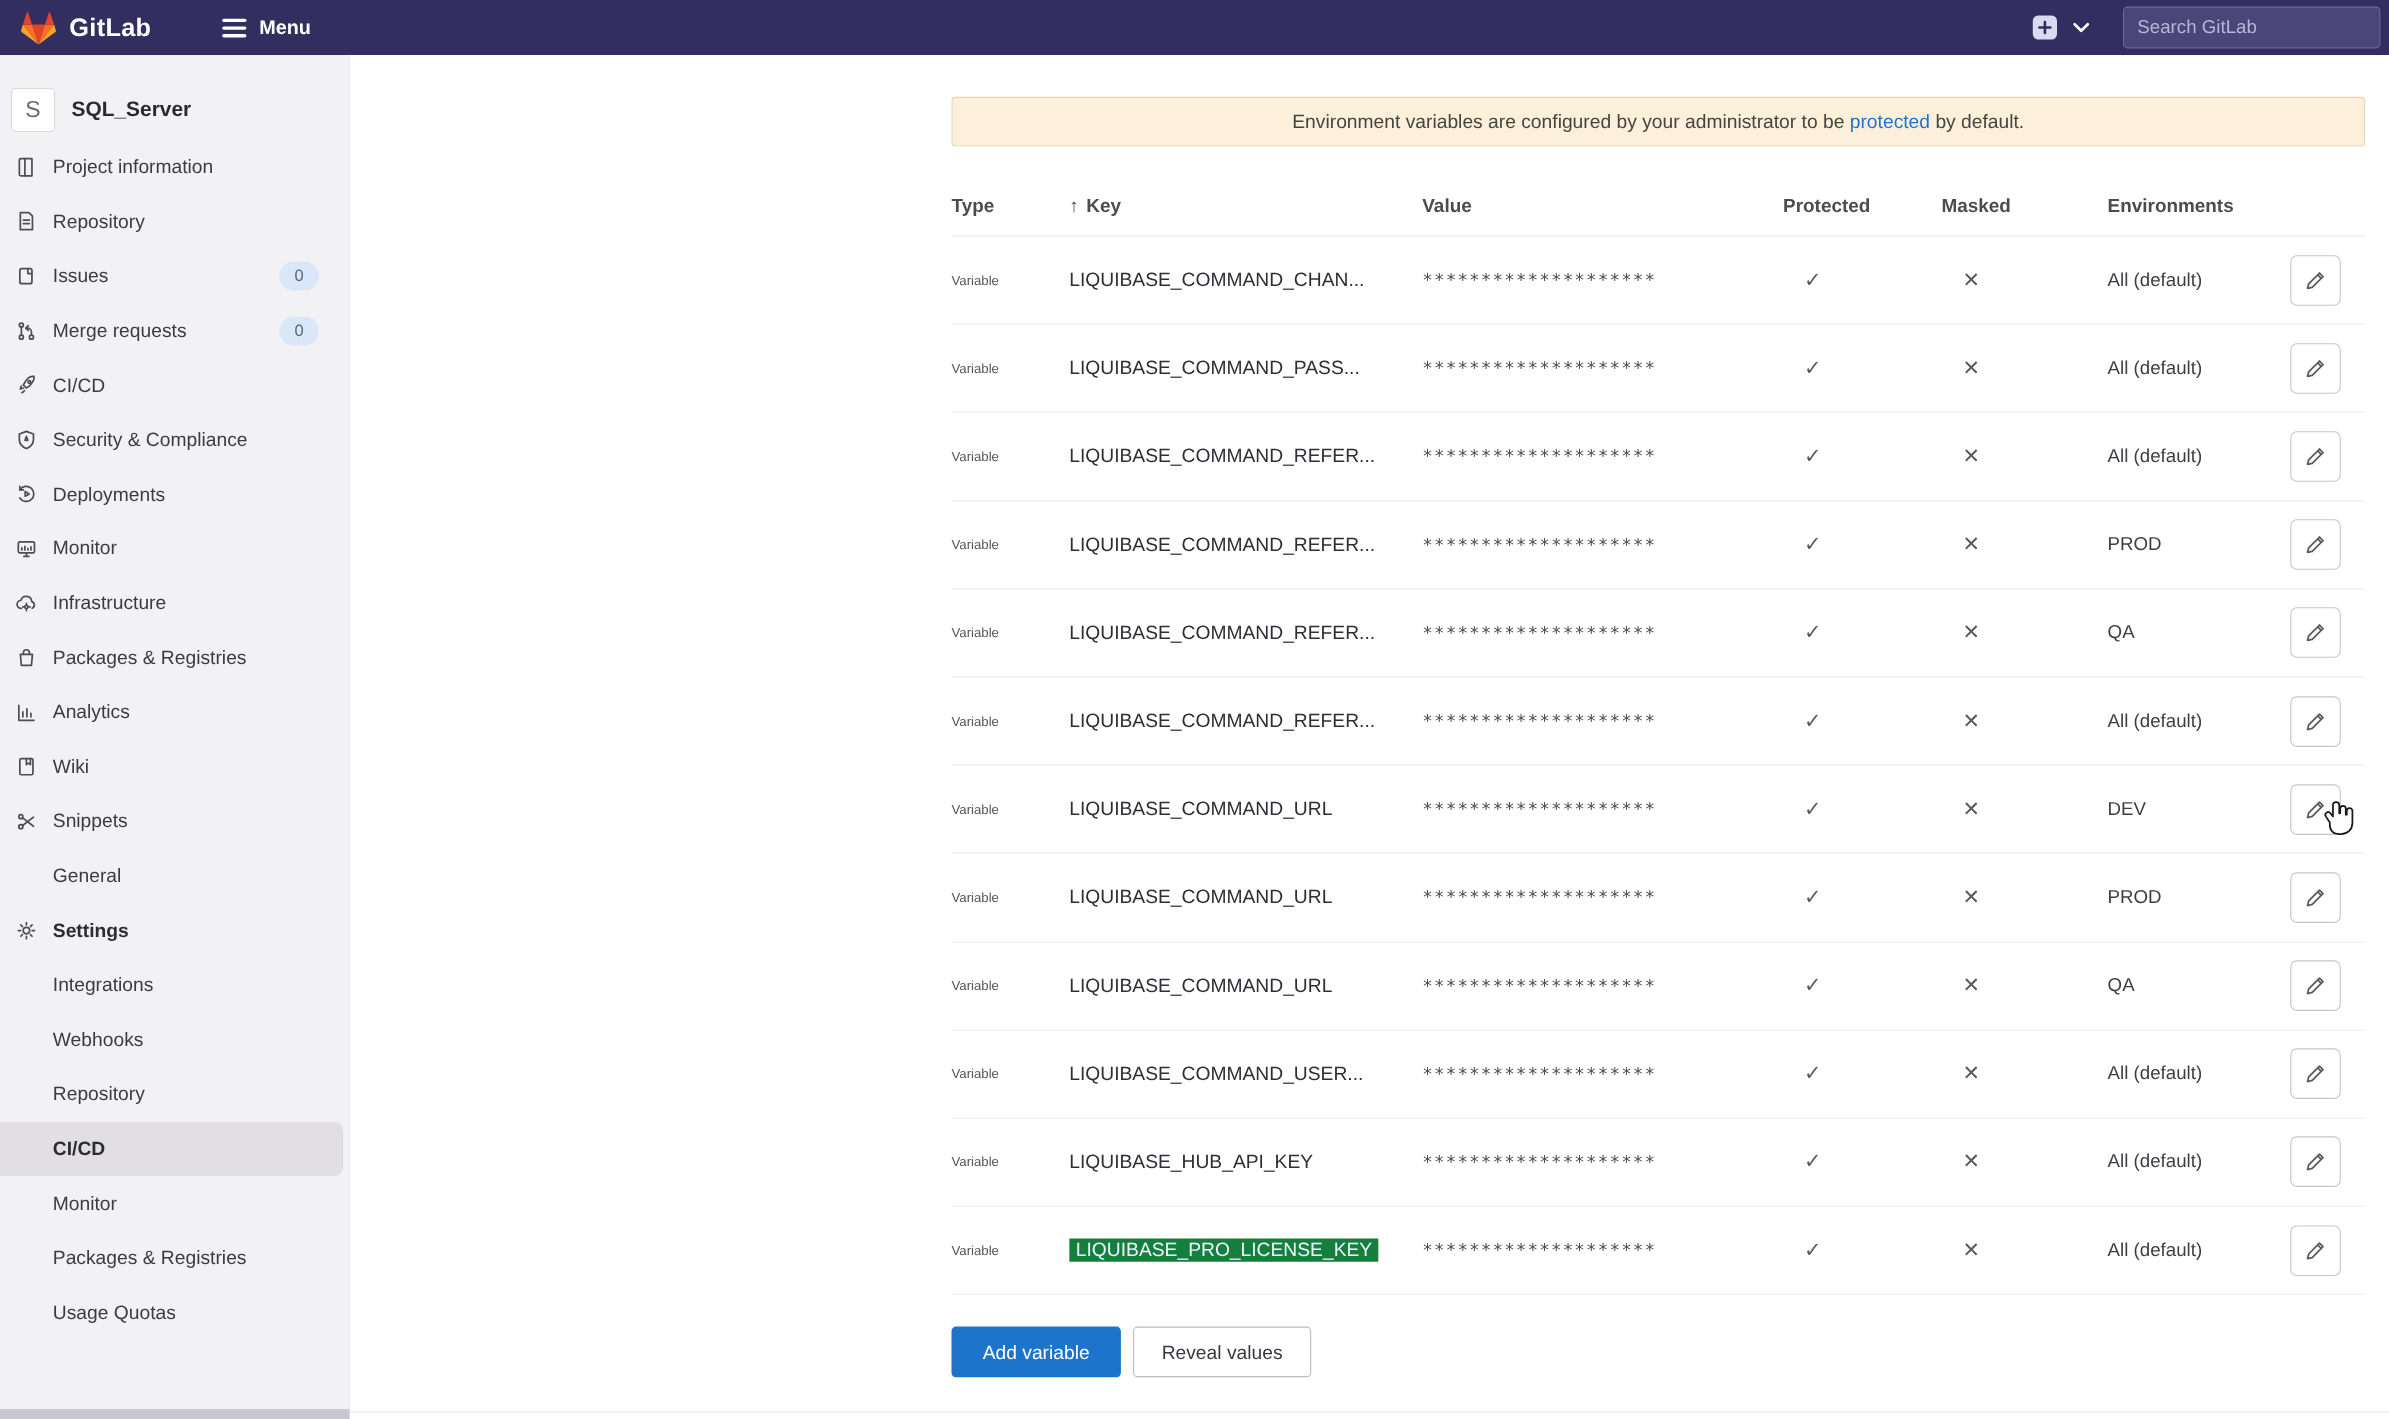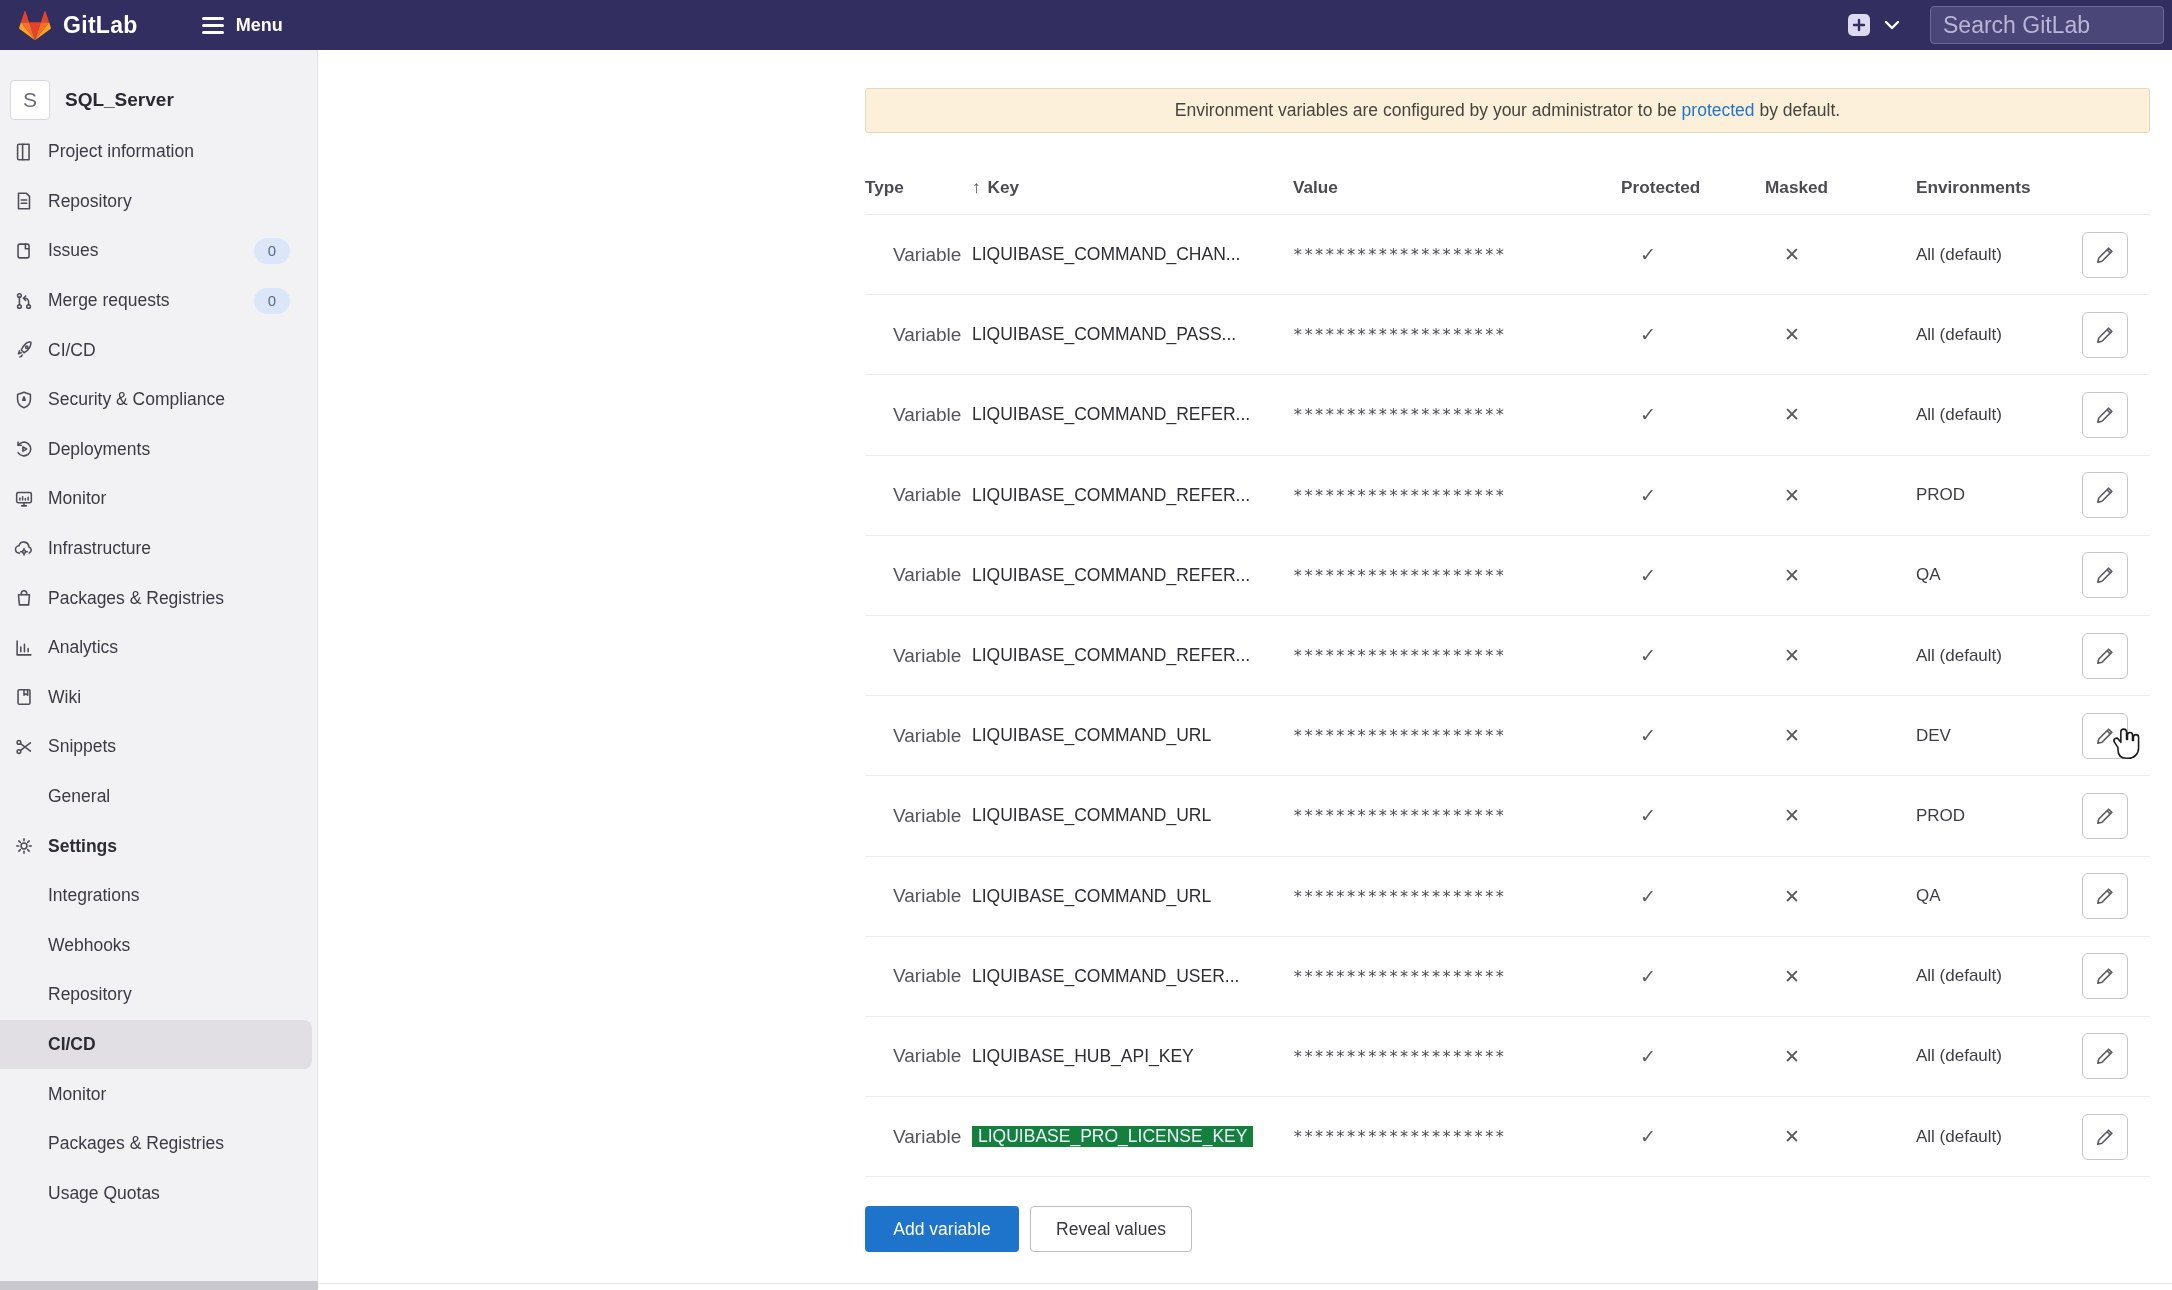--- a/index.html
+++ b/index.html
@@ -18,21 +18,21 @@
   .hamburger { display:flex; flex-direction:column; gap:4px; }
   .hamburger i { display:block; width:22px; height:3px; background:#fff; border-radius:2px; }
   .menu-label { color:#fff; font-size:18px; font-weight:700;text-align:right; }
   .topbar-right { margin-left:auto; display:flex; align-items:center; margin-right:8px; }
   .new-btn { width:22px; height:22px; border:none; border-radius:5px; background:#dcdaf0;
     display:flex; align-items:center; justify-content:center; cursor:pointer; padding:0; }
   .chev { margin-left:14px; margin-right:30px; display:flex; align-items:center; cursor:pointer; }
   .search { width:234px; height:38px; background:#4a4677; border:1px solid #6b679a;
     border-radius:4px; display:flex; align-items:center; }
   .search input { width:100%; background:transparent; border:none; outline:none;
-    color:#cdcae6; font-size:23px; padding:0 12px; font-family:inherit; }
+    color:#cdcae6; font-size:17px; padding:0 12px; font-family:inherit; }
   .search input::placeholder { color:#b9b5d9; }
 
   
   .sidebar { position:absolute; left:0; top:50px; width:318px; height:1240px;
     background:#f2f1f4; border-right:1px solid #e5e3e8; }
   .proj { position:absolute; left:10px; top:30px; display:flex; align-items:center; gap:15px; }
   .avatar { width:40px; height:40px; background:#fff; border:1px solid #d9d7dd; border-radius:4px;
     display:flex; align-items:center; justify-content:center; font-size:21px; color:#6b6b74; cursor:pointer; }
   .proj-name { font-size:19px; font-weight:700; color:#2a2a33; cursor:pointer; }
   .nav { position:absolute; left:0; top:77px; width:318px; }
@@ -56,21 +56,21 @@
     display:flex; align-items:center; justify-content:center;
     font-size:17.5px; color:#45443f; white-space:pre-wrap; }
   .banner a { color:#1f75cb; text-decoration:none; cursor:pointer; }
 
   .grid7 { display:grid; grid-template-columns:107px 321px 328px 144px 151px 164px 1fr; align-items:center; }
   .thead { position:absolute; left:547px; top:110px; width:1285px; height:55px;
     border-bottom:1px solid #ececef; font-size:17.2px; font-weight:700; color:#4c4b52; }
   .thead .sort { font-weight:400; margin-right:7px; color:#4c4b52; }
   .rows { position:absolute; left:547px; top:165px; width:1285px; }
   .trow { height:80.2px; border-bottom:1px solid #ededf0; }
-  .c-type { color:#55545c; font-size:19px;margin-left:28px; }
+  .c-type { color:#55545c; font-size:12px; }
   .c-key { color:#2e2e35; font-size:17.5px; white-space:nowrap; overflow:hidden; }
   .c-key .sel { background:#15803d; color:#eef5ff; padding:3px 6px; }
   .c-val { font-family:"DejaVu Sans Mono", monospace; font-size:16px; color:#4b4b52; letter-spacing:1px; }
   .c-flag { padding-left:14px; }
   .glyph { font-size:19px; color:#5a5962; display:inline-block; width:26px; text-align:center; }
   .c-env { font-size:17px; color:#3e3d45; }
   .edit-btn { width:46px; height:46px; border:1px solid #c6c5cb; border-radius:6px; background:#fff;
     display:flex; align-items:center; justify-content:center; cursor:pointer; margin-left:2px; }
   .actions { position:absolute; left:547px; top:1156px; display:flex; gap:11px; }
   .btn-primary { width:154px; height:46px; background:#1d74ca; color:#fff; border:none;

